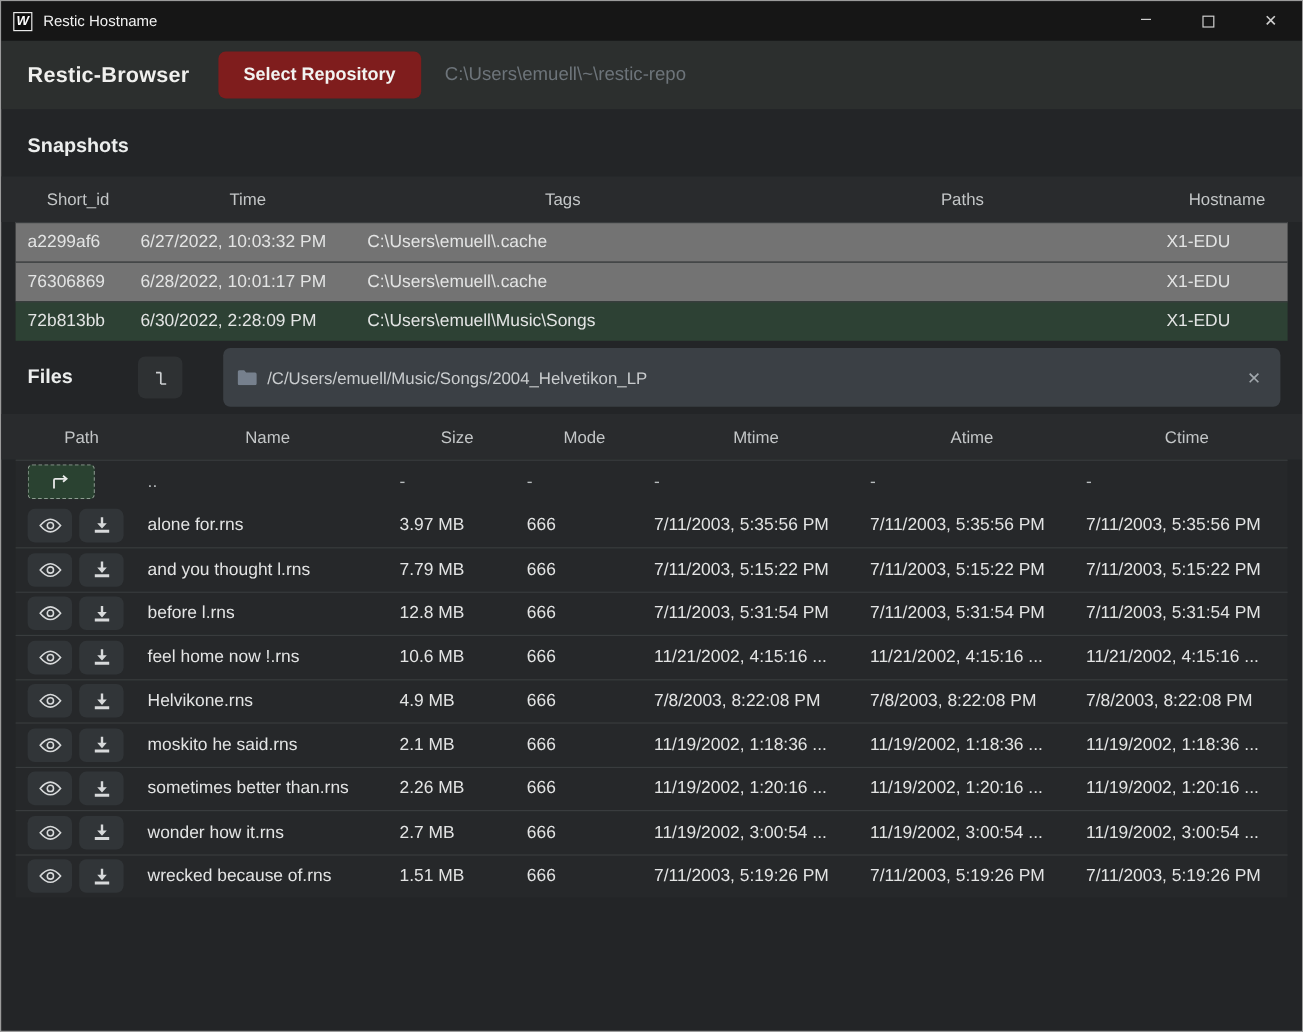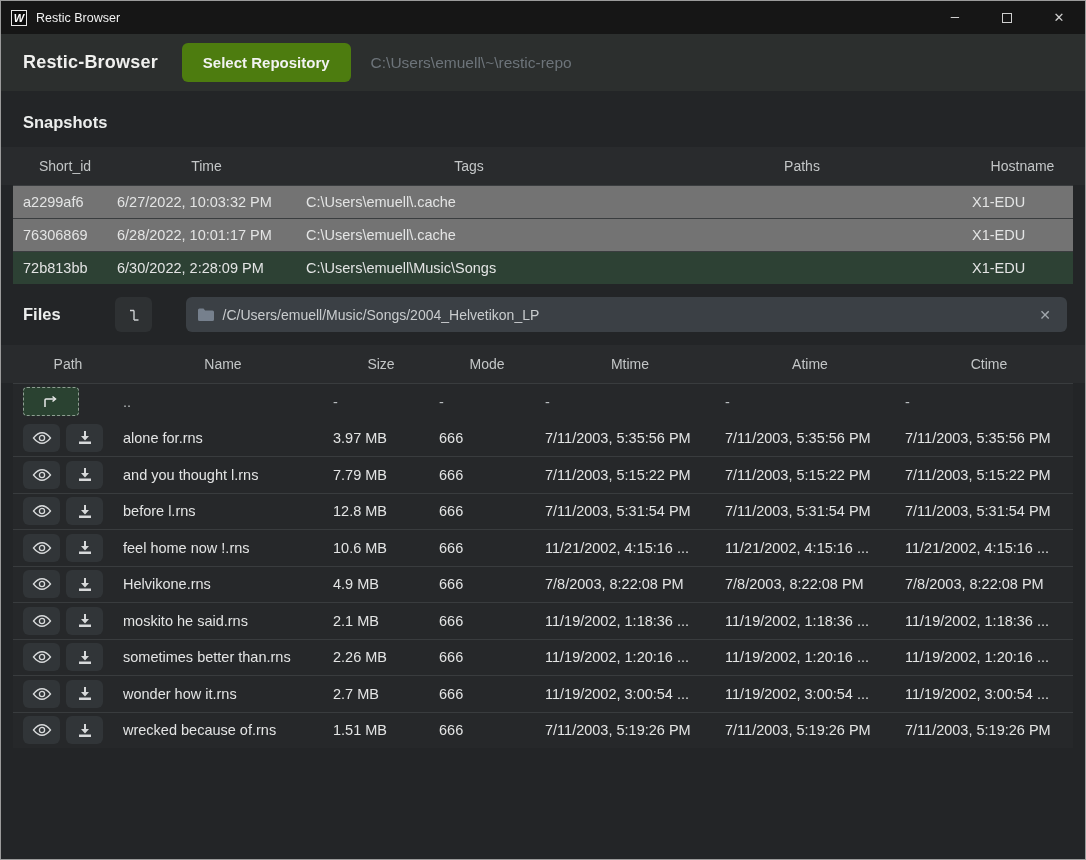--- a/index.html
+++ b/index.html
@@ -21,21 +21,21 @@
   }
   .titlebar-text { color:#f1f1f1; font-size:12.5px; margin-left:9px; flex:1; }
   .win-btn { width:52px; height:33px; display:flex; align-items:center; justify-content:center;
     color:#cfcfcf; font-size:13px; }
   .win-btn .sq { width:10px; height:10px; border:1px solid #cfcfcf; }
   .win-btn.min span { position:relative; top:-2px; font-size:15px; }
   
   .appbar { height:57px; background:#2c2f2e; display:flex; align-items:center; }
   .page-title { font-size:18px; font-weight:bold; color:#f0f0ee; margin-left:22px; letter-spacing:.2px; }
   .select-repo {
-    margin-left:24px; background:#4d7c0f; color:#f2f3f1; font-weight:bold;
+    margin-left:24px; background:#7f1d1d; color:#f2f3f1; font-weight:bold;
     font-size:15px; border:none; border-radius:6px; padding:11px 21px; cursor:pointer;
     font-family:"Liberation Sans", sans-serif;
   }
   .repo-path { margin-left:20px; color:#6d747a; font-size:15.5px; }
   
   .section-band { padding:22px 22px 15px 22px; }
   .section-title { font-size:16.5px; font-weight:bold; color:#eceeed; }
   
   .thead { background:#292b2d; color:#c3c6c7; font-size:14px;text-align:center; }
   .snap-grid { display:grid; grid-template-columns:94px 189px 336px 330px 1fr; margin:0 12px; }
@@ -51,38 +51,38 @@
   .snap-row.selected { background:#2d4134; }
   .file-row { display:grid; grid-template-columns:100px 210px 106px 106px 180px 180px 1fr; margin:0 12px;
     height:36.5px; align-items:center; background:#26282a; font-size:14.5px; border-top:1px solid #393c3e; }
   .file-row:first-of-type { border-top:none; }
   .muted { color:#b9bdbf; }
   
   .files-bar { height:61px; display:flex; align-items:center; padding:0 18px 0 22px;gap:28px; }
   .files-title { font-size:16.5px; font-weight:bold; color:#eceeed; }
   .root-btn { width:37px; height:35px; margin-left:26px; background:#2e3133; border:none;
     border-radius:6px; display:flex; align-items:center; justify-content:center; cursor:pointer; }
-  .path-bar { flex:1; height:35px; margin-left:6px; background:#3b4045; border-radius:6px;
+  .path-bar { flex:1; height:49px; margin-left:6px; background:#3b4045; border-radius:6px;
     display:flex; align-items:center; padding:0 12px; }
   .path-text { color:#c9ccce; font-size:14px; margin-left:9px; flex:1; }
   .clear-x { color:#a2a8ad; font-size:14px; cursor:pointer; padding:2px 4px; }
   
   .act-wrap { display:flex; gap:6px; padding-left:10px; }
   .act-btn { width:37px; height:28px; background:#313538; border:none; border-radius:6px;
     display:flex; align-items:center; justify-content:center; cursor:pointer; }
   .up-btn { width:56px; height:29px; margin-left:10px; background:#2a4231; border:1px dashed rgba(225,235,226,.55);
     border-radius:4px; display:flex; align-items:center; justify-content:center; cursor:pointer; }
   svg { display:block; }
 </style>
 </head>
 <body>
 
 <div class="titlebar">
   <div class="app-icon">W</div>
-  <div class="titlebar-text">Restic Browser</div>
+  <div class="titlebar-text">Restic Hostname</div>
   <div class="win-btn min">
       <span>–</span>
     </div>
   <div class="win-btn">
       <span class="sq"></span>
     </div>
   <div class="win-btn">
       <span>✕</span>
     </div>
 </div>

